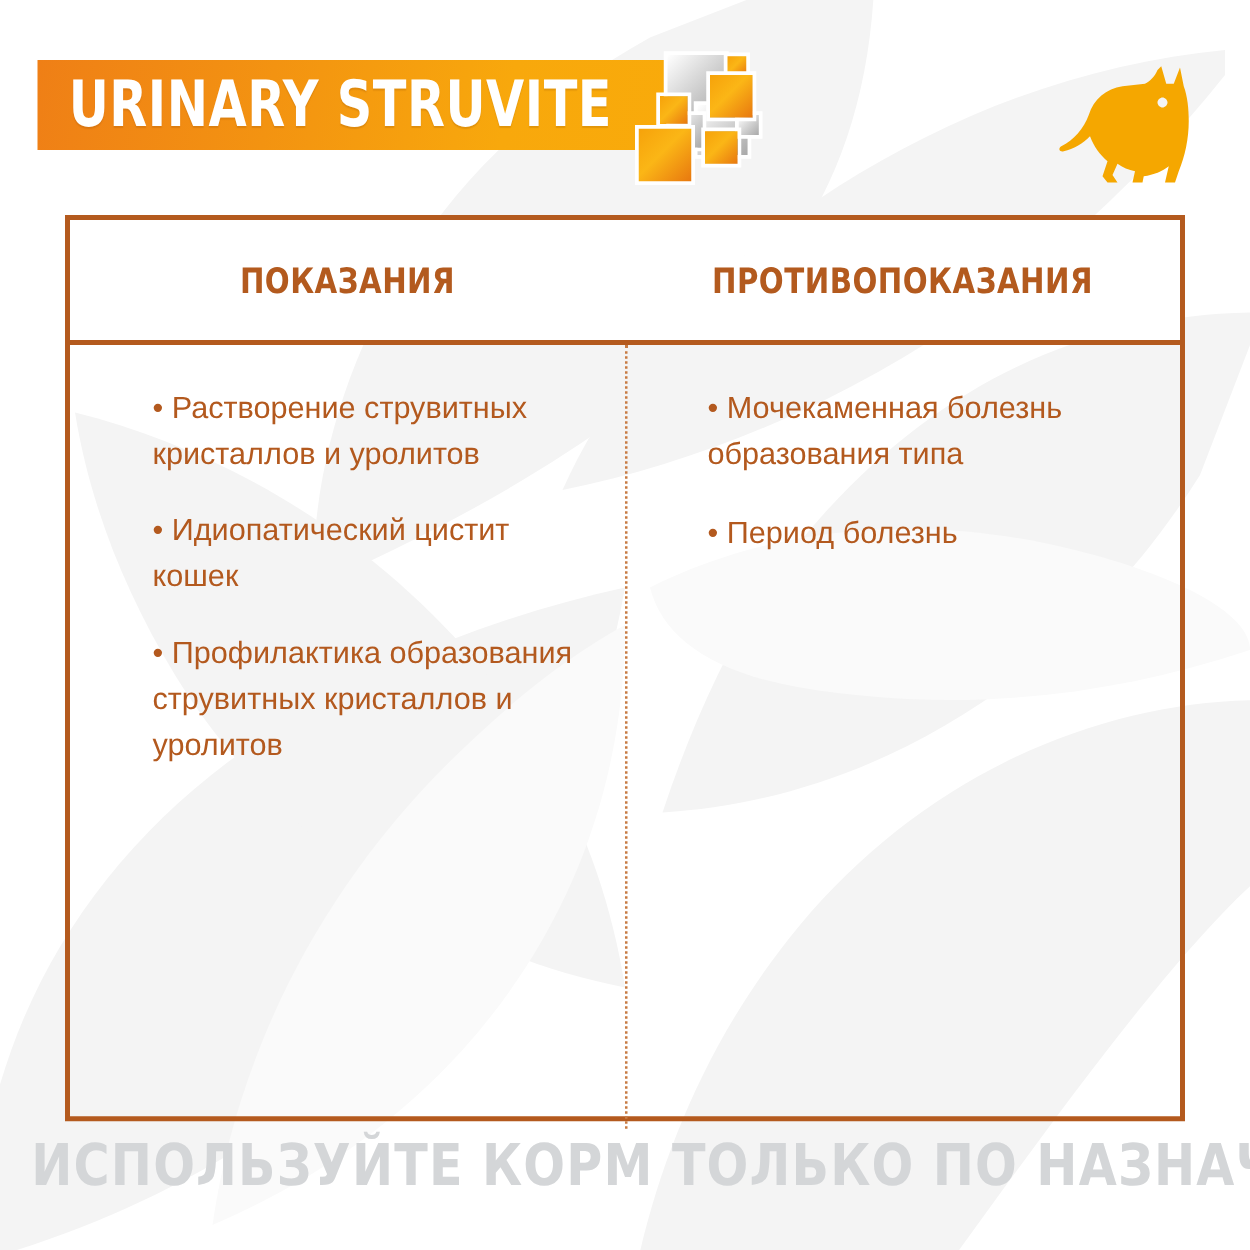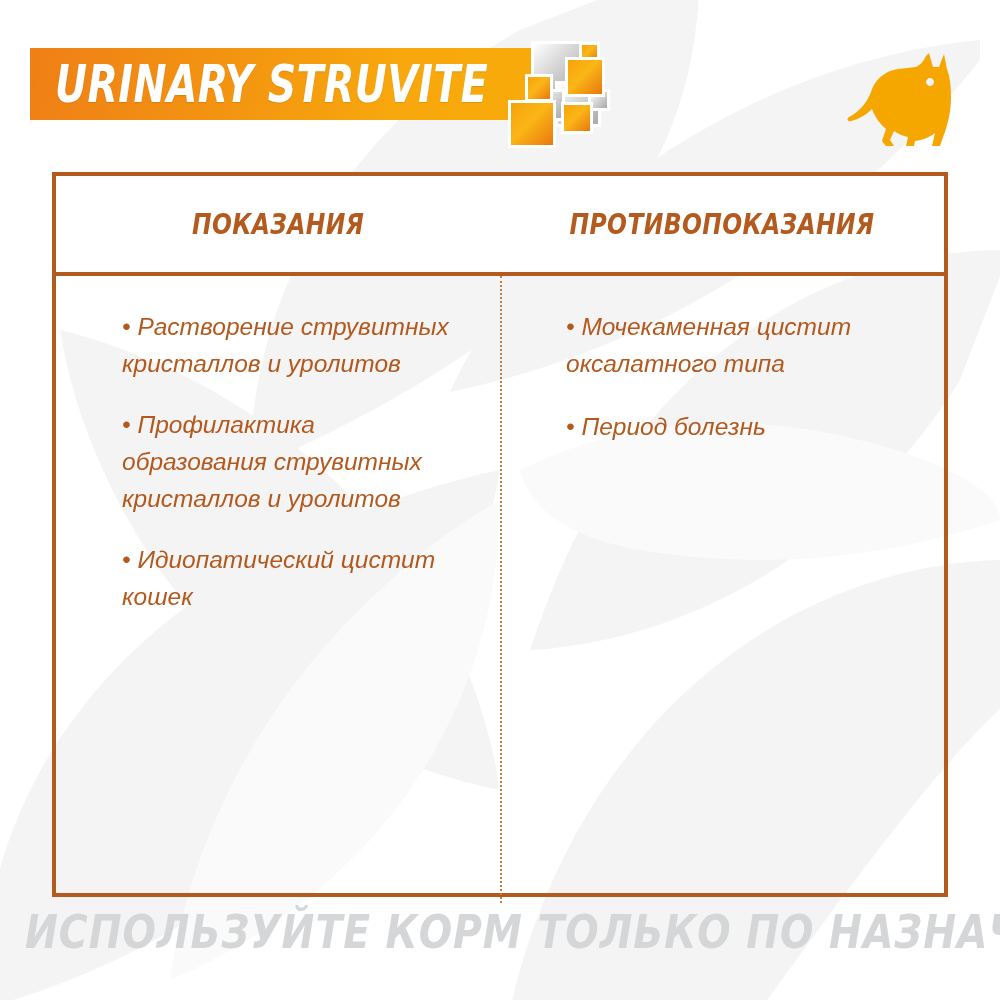--- a/index.html
+++ b/index.html
@@ -7,21 +7,20 @@
     width:1000px; height:1000px;
     background:#ffffff;
     font-family:"Liberation Sans", sans-serif;
     overflow:hidden;
   }
   #page {
     position:relative;
     width:1000px; height:1000px;
     background:#ffffff;
     overflow:hidden;
-    font-style:italic;
   }
 
   
   #watermark {
     position:absolute; inset:0;
     z-index:0;
     pointer-events:none;
   }
 
   
@@ -165,26 +164,26 @@
     <div id="thead">
       <div class="th">ПОКАЗАНИЯ</div>
       <div class="th">ПРОТИВОПОКАЗАНИЯ</div>
     </div>
 
     <div id="tbody">
       <div id="col-divider"></div>
 
       <div class="tcol left">
         <div class="bullet">• Растворение струвитных кристаллов и уролитов</div>
+        <div class="bullet">• Идиопатический цистит кошек</div>
         <div class="bullet">• Профилактика образования струвитных кристаллов и уролитов</div>
-        <div class="bullet">• Идиопатический цистит кошек</div>
       </div>
 
       <div class="tcol right">
-        <div class="bullet">• Мочекаменная цистит оксалатного типа</div>
+        <div class="bullet">• Мочекаменная болезнь образования типа</div>
         <div class="bullet">• Период болезнь</div>
       </div>
     </div>
   </div>
 
   <div id="footer-note">ИСПОЛЬЗУЙТЕ КОРМ ТОЛЬКО ПО НАЗНАЧЕНИЮ ВРАЧА</div>
 
 </div>
 
 </body></html>

